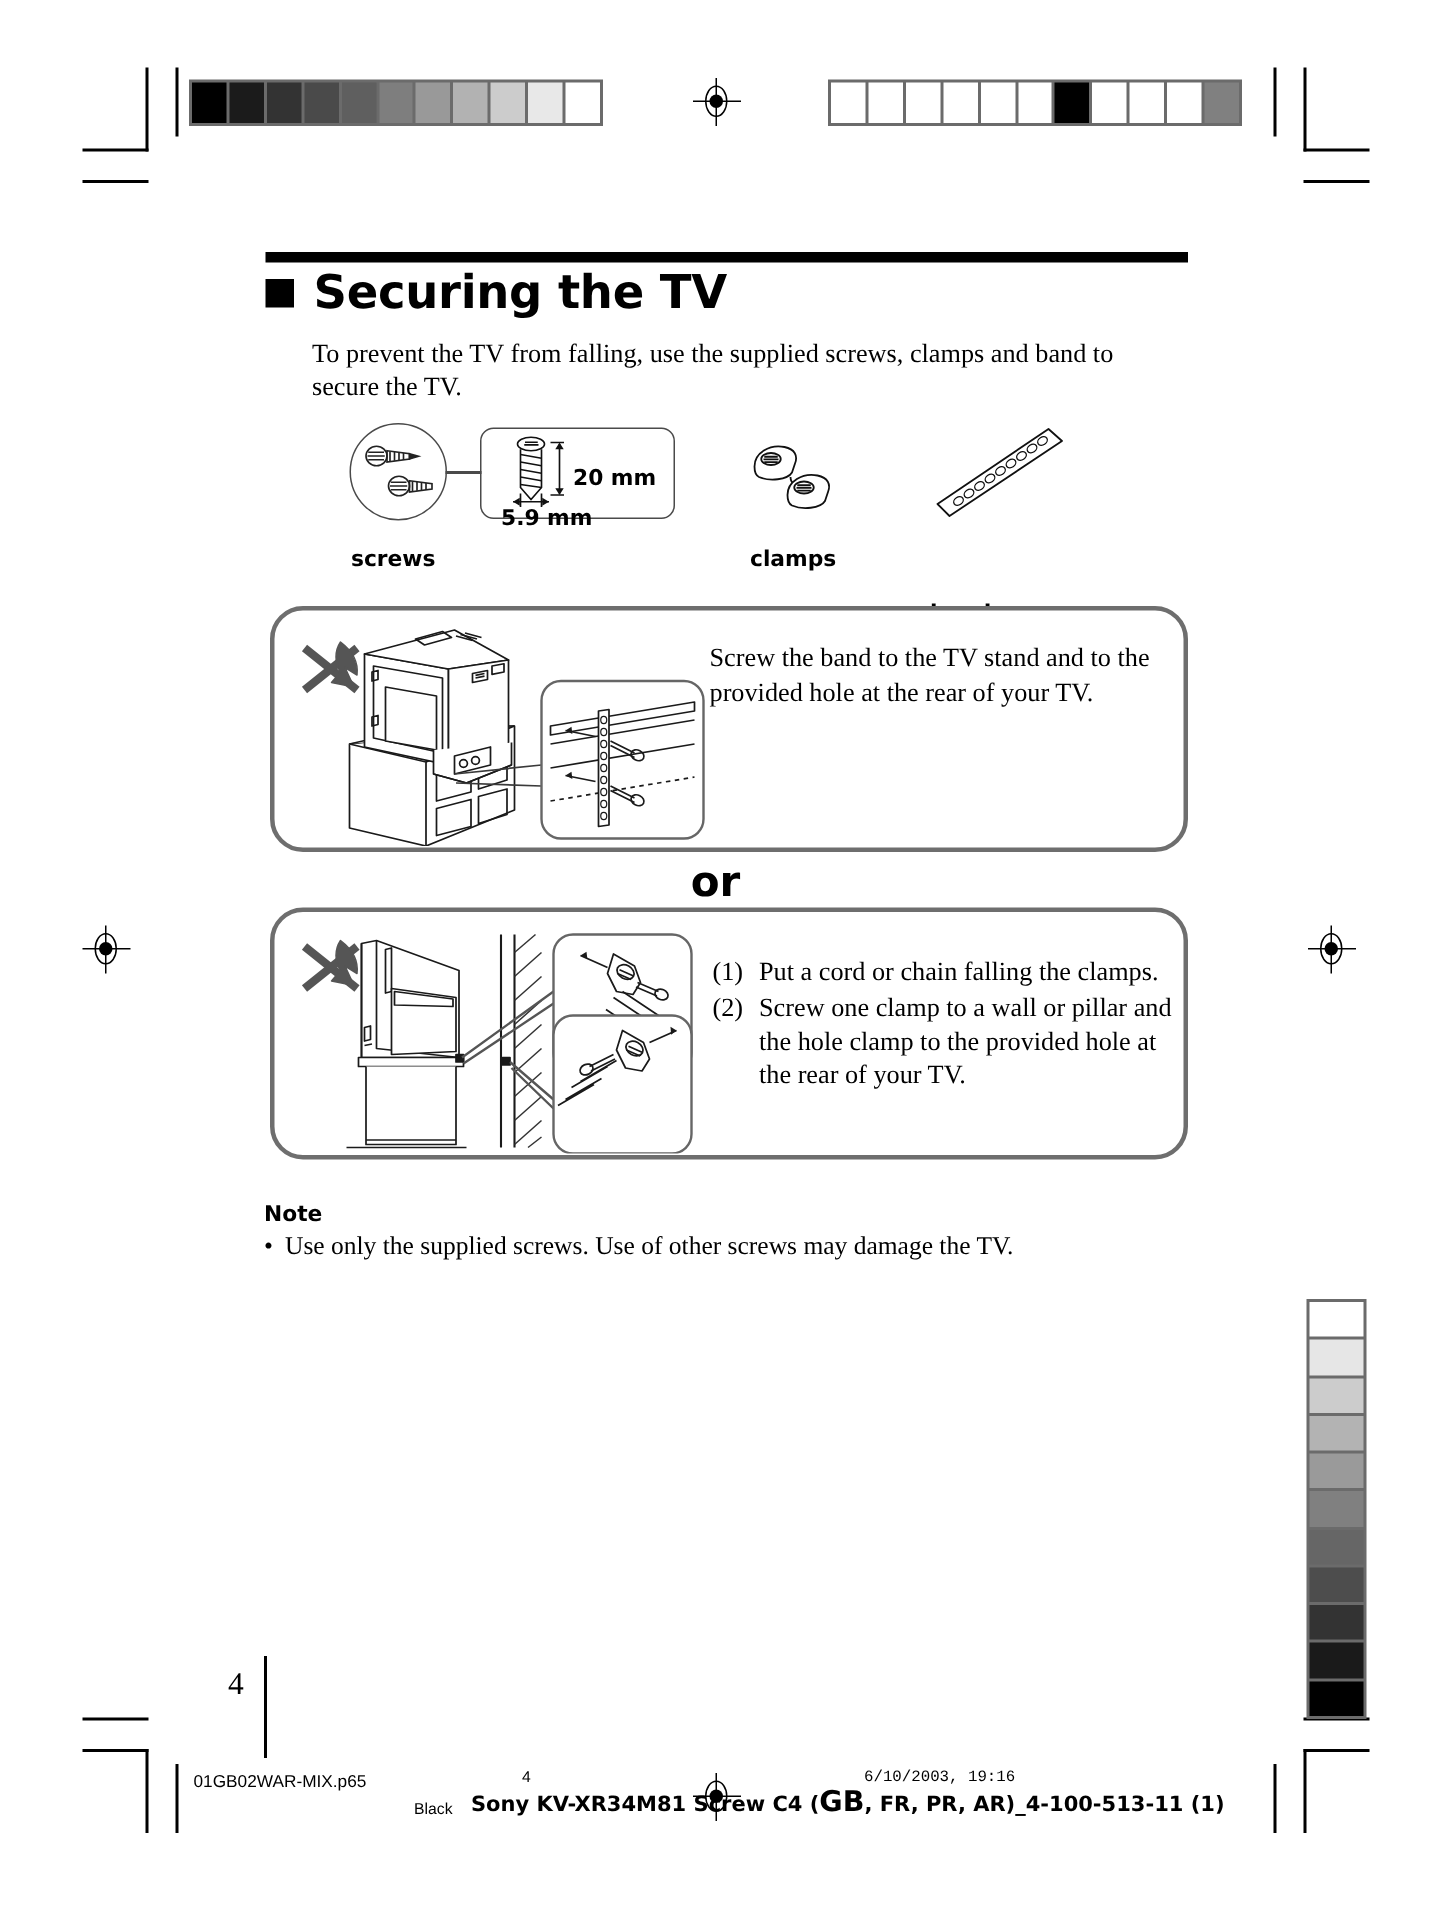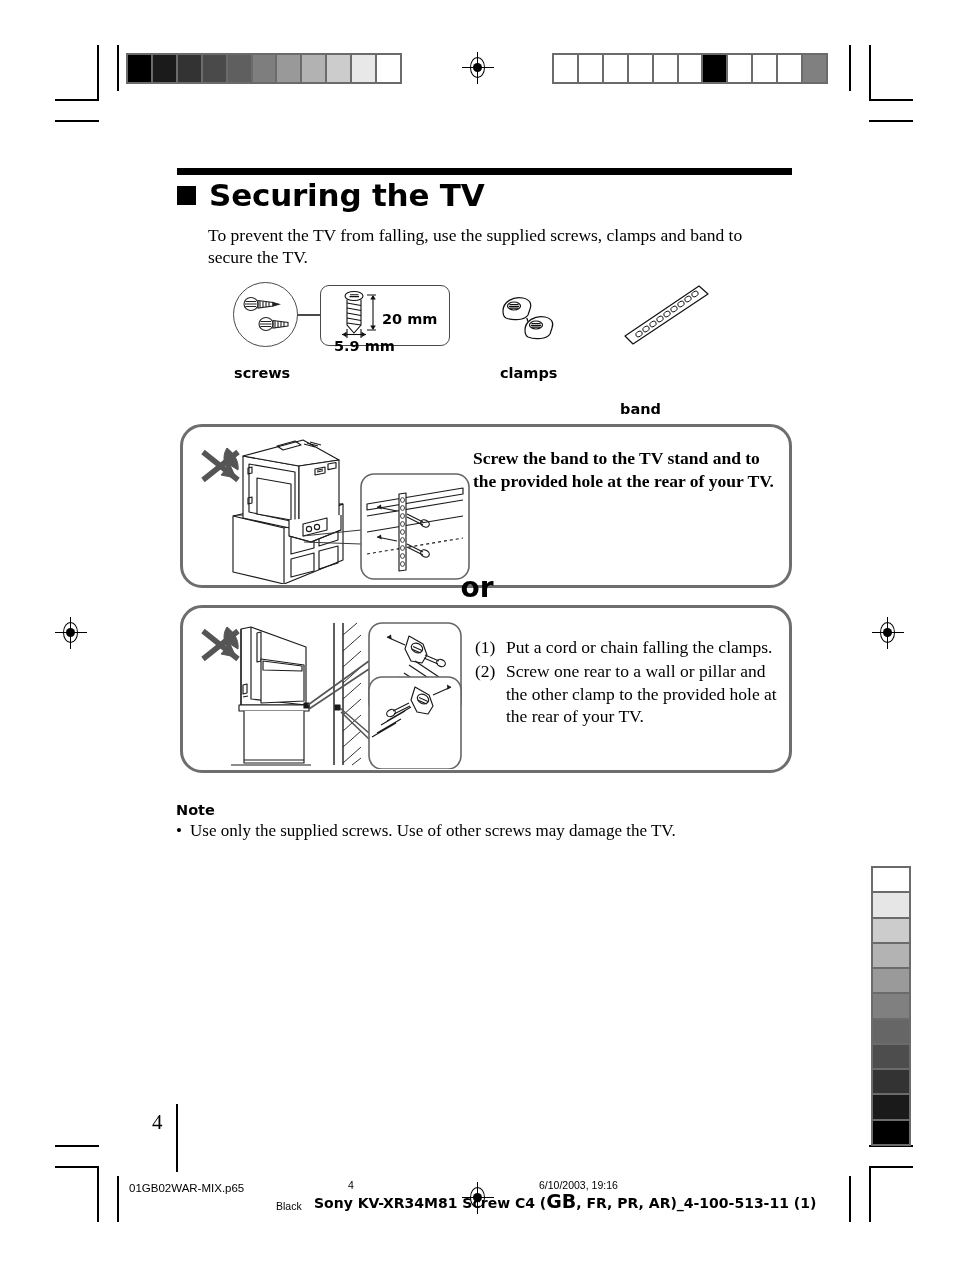--- a/index.html
+++ b/index.html
@@ -198,22 +198,22 @@
     position: absolute; left: 276px; top: 1200px;
     font-family: "Liberation Sans", sans-serif;
     font-size: 10.5px;
   }
   .f-pageno {
     position: absolute; left: 348px; top: 1179px;
     font-family: "Liberation Sans", sans-serif;
     font-size: 10.5px;
   }
   .f-date {
-    position: absolute; left: 539px; top: 1179px;
-    font-family: Liberation Sans, sans-serif;
+    position: absolute; left: 576px; top: 1179px;
+    font-family: Liberation Mono, monospace;
     font-size: 10.5px;
   }
   .f-main {
     position: absolute; left: 314px; top: 1190px;
     font-family: "DejaVu Sans", sans-serif;
     font-weight: bold;
     font-size: 14px;
     white-space: nowrap;
   }
   .f-main .big { font-size: 19px; }
@@ -383,21 +383,21 @@
           <ellipse cx="24" cy="50" rx="3.4" ry="2.6" transform="rotate(-33 24 50)"></ellipse>
         </g>
       </g>
     </svg>
 
     <div class="part-caption" style="left:234px; top:89px;">screws</div>
     <div class="part-caption" style="left:500px; top:89px;">clamps</div>
     <div class="part-caption" style="left:620px; top:89px;margin-top:36px;">band</div>
   </div>
 
-  <div class="panel" style="left:180px; top:424px; width:612px; height:164px;font-weight:bold;">
+  <div class="panel" style="left:180px; top:404px; width:612px; height:164px;">
 
     <svg style="position:absolute;left:8px;top:5px;" width="285" height="152" viewBox="0 0 285 152">
       <g fill="none" stroke="#1a1a1a" stroke-width="1.15" stroke-linejoin="round">
 
         <g stroke="#555" stroke-width="5.5" stroke-linecap="butt">
           <path d="M12 20 L47 48"></path>
           <path d="M47 20 L12 48"></path>
         </g>
         <path d="M36 16 C44 22, 48 30, 47 38 L39 33 L45 46 L30 43 L36 36 C32 30, 32 22, 36 16 Z" fill="#555" stroke="#555" stroke-width="1"></path>
 
@@ -552,21 +552,21 @@
       </g>
     </svg>
 
     <div class="steps" style="position:absolute; left:292px; top:28px; width:312px;">
       <div class="step">
         <span class="step-num">(1)</span>
         <span class="step-txt">Put a cord or chain falling the clamps.</span>
       </div>
       <div class="step">
         <span class="step-num">(2)</span>
-        <span class="step-txt">Screw one rear to a wall or pillar and the other clamp to the provided hole at the rear of your TV.</span>
+        <span class="step-txt">Screw one clamp to a wall or pillar and the hole clamp to the provided hole at the rear of your TV.</span>
       </div>
     </div>
   </div>
 
   <div class="note-head">Note</div>
   <div class="note-body">
     <span class="note-bullet">•</span>
     <span>Use only the supplied screws.  Use of other screws may damage the TV.</span>
   </div>
 

